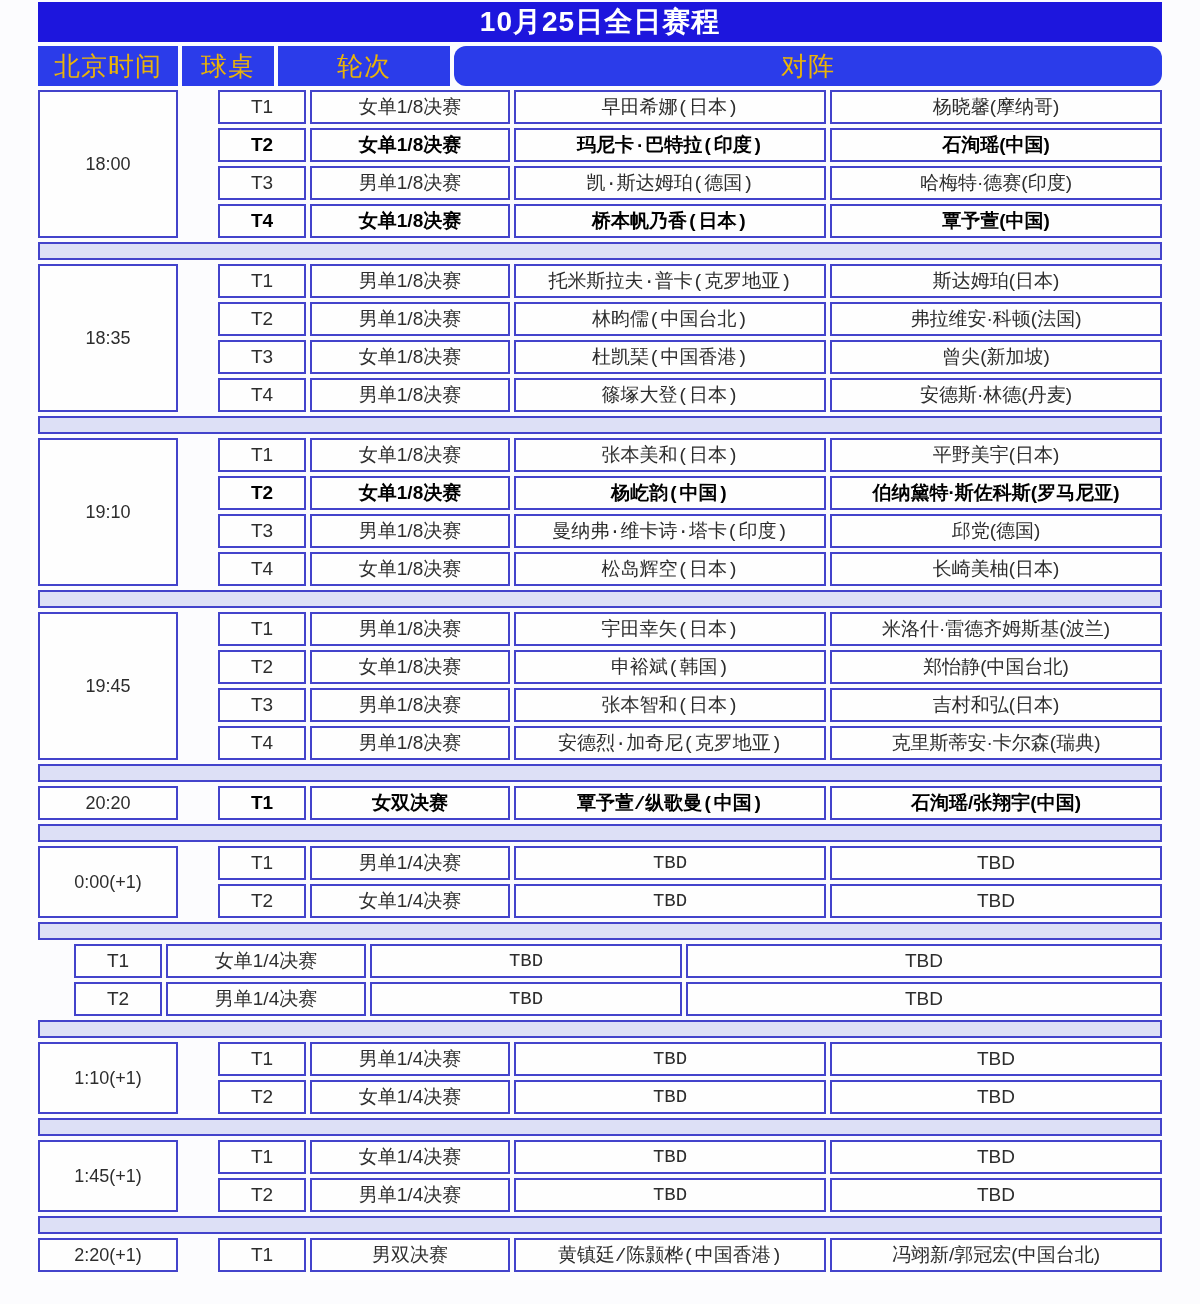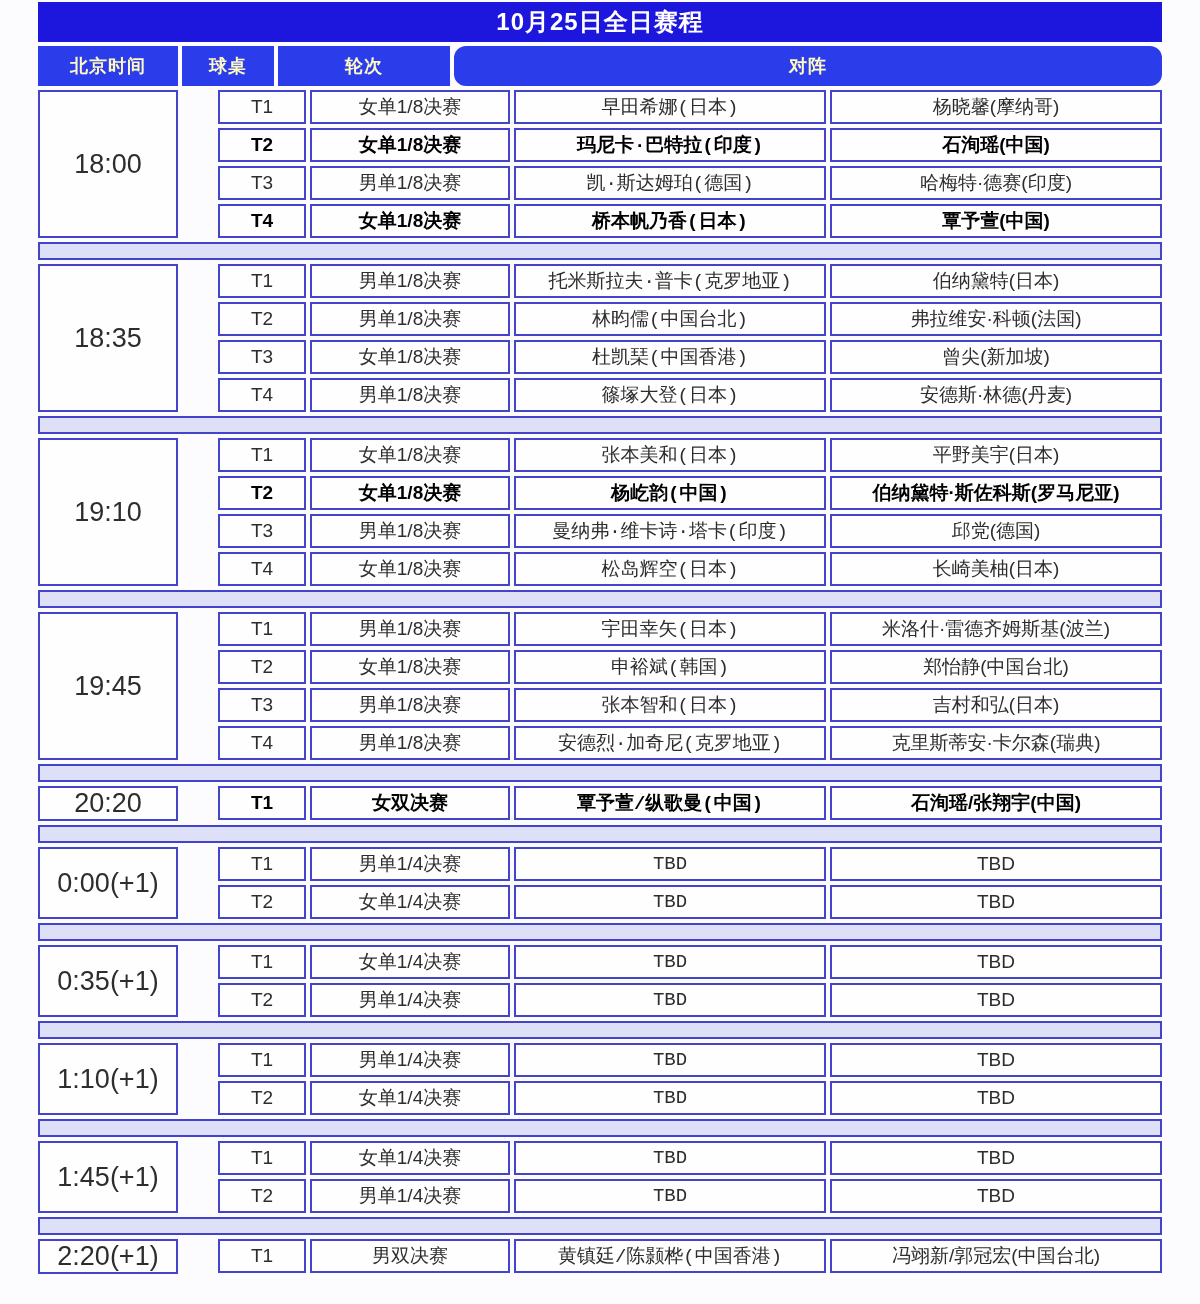--- a/index.html
+++ b/index.html
@@ -22,37 +22,37 @@
     top: 2px;
     width: 1124px;
     display: flex;
     flex-direction: column;
     gap: 4px;
   }
   .title-bar {
     height: 40px;
     background: var(--title-bg);
     color: #ffffff;
-    font-size: 24px;
+    font-size: 28px;
     font-weight: 700;
     display: flex;
     align-items: center;
     justify-content: center;
     letter-spacing: 1px;
   }
   .header-row {
     display: flex;
     gap: 4px;
     height: 40px;
   }
   .header-cell {
     background: var(--header-bg);
-    color: #fef9c3;
-    font-size: 18px;
-    font-weight: 700;
+    color: #eab308;
+    font-size: 26px;
+    font-weight: 400;
     display: flex;
     align-items: center;
     justify-content: center;
     box-sizing: border-box;
     letter-spacing: 1px;
   }
   .block {
     display: flex;
     gap: 4px;
   }
@@ -74,21 +74,21 @@
     display: flex;
     align-items: center;
     justify-content: center;
     font-size: 19px;
     color: #2d2d2d;
     white-space: nowrap;
     overflow: hidden;
   }
   .time-cell {
     width: 140px;
-    font-size: 27px;
+    font-size: 18px;
     align-self: stretch;
   }
   .c-table { width: 88px; margin-left: 36px; }
   .c-round { width: 200px; }
   .c-p1    { width: 312px; font-family: Liberation Mono, monospace; }
   .c-p2    { flex: 1; }
   .h-time    { width: 140px; }
   .h-table   { width: 92px; }
   .h-round   { width: 172px; }
   .h-matchup { flex: 1; border-radius: 12px; }
@@ -146,21 +146,21 @@
         </div>
       </div>
       <div class="spacer"></div>
       <div class="block">
         <div class="cell time-cell">18:35</div>
         <div class="rows">
           <div class="match-row">
             <div class="cell c-table">T1</div>
             <div class="cell c-round">男单1/8决赛</div>
             <div class="cell c-p1">托米斯拉夫·普卡(克罗地亚)</div>
-            <div class="cell c-p2">伯纳黛特(日本)</div>
+            <div class="cell c-p2">斯达姆珀(日本)</div>
           </div>
           <div class="match-row">
             <div class="cell c-table">T2</div>
             <div class="cell c-round">男单1/8决赛</div>
             <div class="cell c-p1">林昀儒(中国台北)</div>
             <div class="cell c-p2">弗拉维安·科顿(法国)</div>
           </div>
           <div class="match-row">
             <div class="cell c-table">T3</div>
             <div class="cell c-round">女单1/8决赛</div>
@@ -260,21 +260,20 @@
           <div class="match-row">
             <div class="cell c-table">T2</div>
             <div class="cell c-round">女单1/4决赛</div>
             <div class="cell c-p1">TBD</div>
             <div class="cell c-p2">TBD</div>
           </div>
         </div>
       </div>
       <div class="spacer"></div>
       <div class="block">
-        <div class="cell time-cell">0:35(+1)</div>
         <div class="rows">
           <div class="match-row">
             <div class="cell c-table">T1</div>
             <div class="cell c-round">女单1/4决赛</div>
             <div class="cell c-p1">TBD</div>
             <div class="cell c-p2">TBD</div>
           </div>
           <div class="match-row">
             <div class="cell c-table">T2</div>
             <div class="cell c-round">男单1/4决赛</div>

